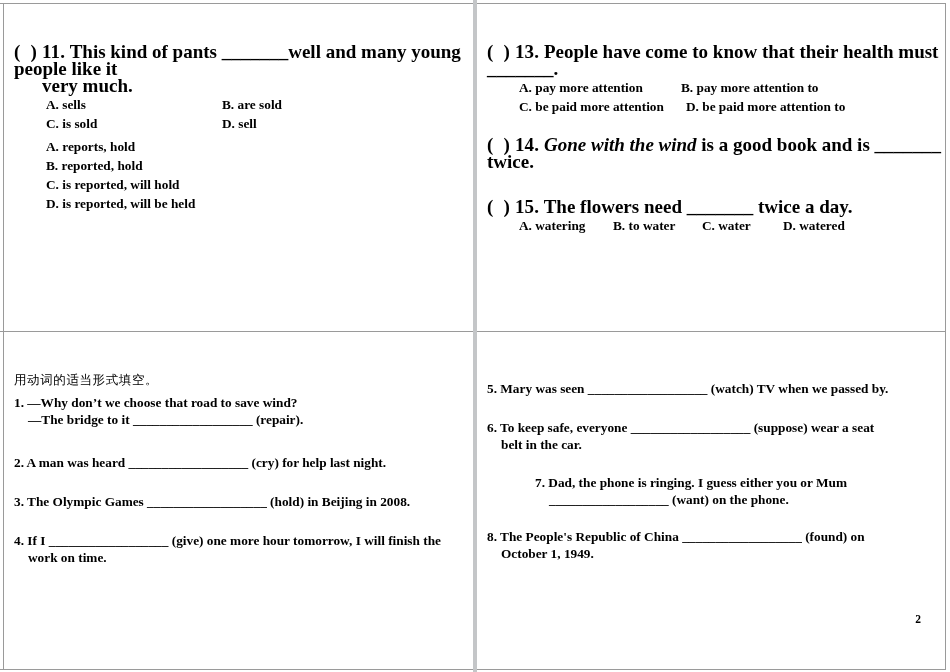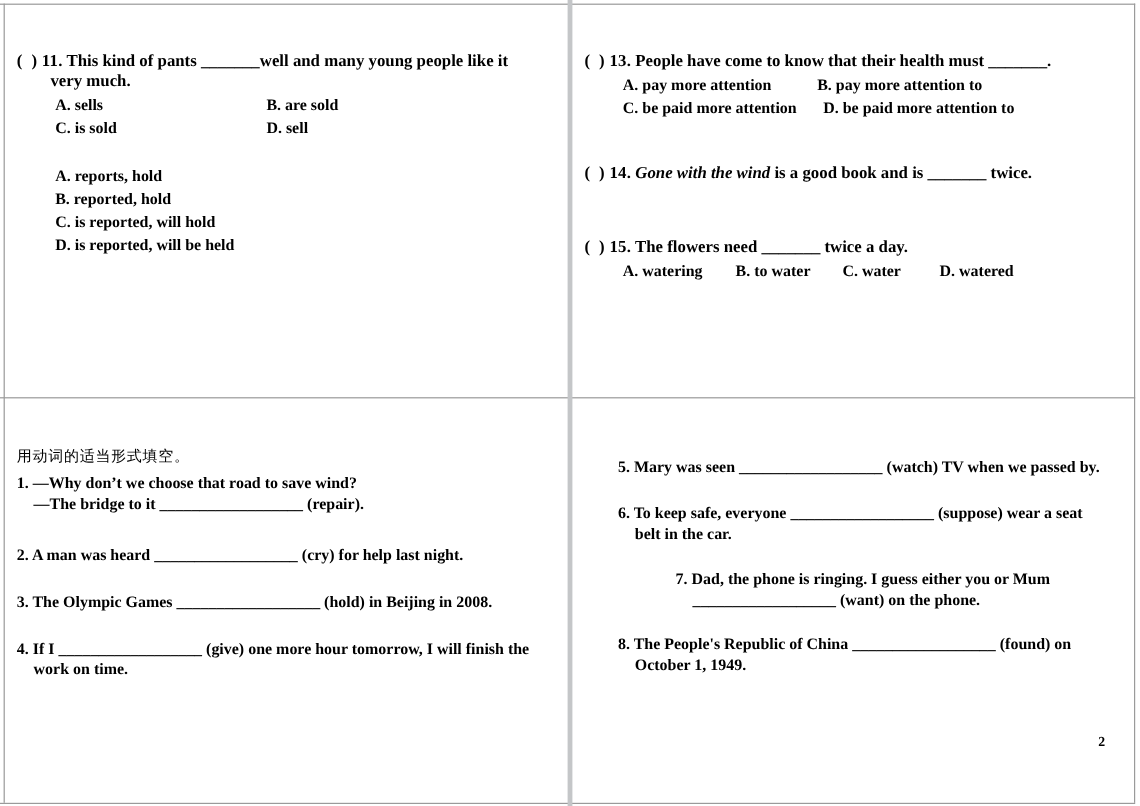--- a/index.html
+++ b/index.html
@@ -42,34 +42,34 @@
 
   
   .cell {
     position: absolute;
     box-sizing: border-box;
     overflow: hidden;
   }
   .cell-tl { left: 4px;   top: 4px;   width: 469px; height: 327px; }
   .cell-tr { left: 477px; top: 4px;   width: 468px; height: 327px; }
   .cell-bl { left: 4px;   top: 332px; width: 469px; height: 337px; }
-  .cell-br { left: 477px; top: 332px; width: 468px; height: 337px; padding-left: 28px; }
+  .cell-br { left: 477px; top: 332px; width: 468px; height: 337px; }
 
   .inner {
     position: relative;
     width: 100%;
     height: 100%;
   }
 
   
   .q-block { position: absolute; }
 
   .q-stem {
     font-weight: bold;
-    font-size: 14px;
+    font-size: 19px;
     line-height: 17px;
     white-space: pre-wrap;
   }
   .q-stem .marker { letter-spacing: 0.2px; }
   .q-stem .title-italic { font-style: italic; }
 
   .stem-indent-2 {
     display: block;
     padding-left: 28px;
   }

